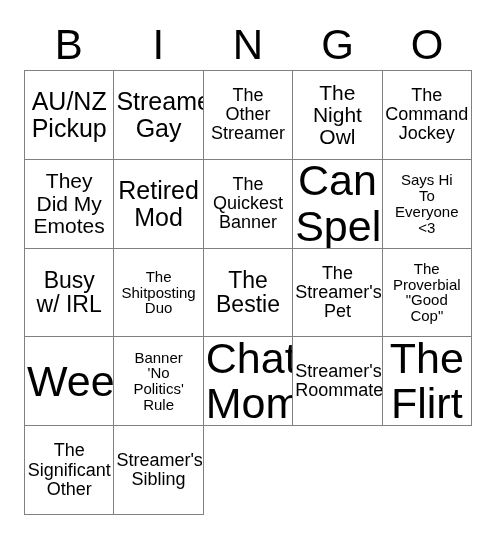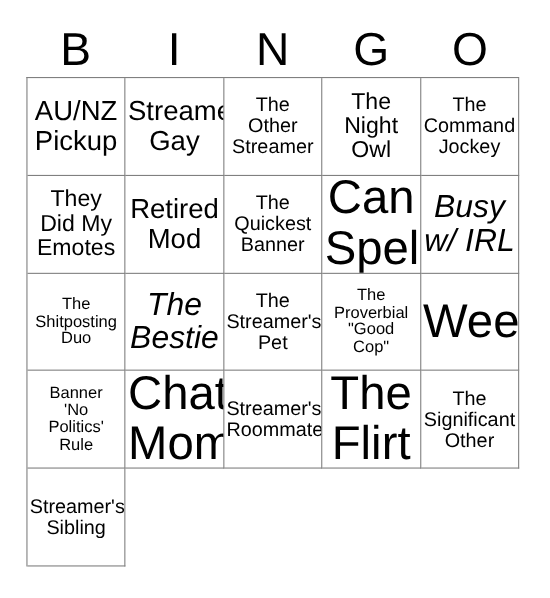--- a/index.html
+++ b/index.html
@@ -73,21 +73,21 @@
     display: block;
     width: 100%;
     line-height: 1.06;
     color: #000000;
     white-space: pre-line;
     word-break: normal;
   }
 
   
   .fs-xxl .cell-text { font-size: 43px; }
-  .fs-xl  .cell-text { font-size: 29px; font-style: italic; }
+  .fs-xl  .cell-text { font-size: 23px; }
   .fs-lg  .cell-text { font-size: 25px; }
   .fs-md  .cell-text { font-size: 21px; }
   .fs-sm  .cell-text { font-size: 18px; }
   .fs-xs  .cell-text { font-size: 15px; }
 </style>
 </head>
 <body>
 
 <div class="card">
 
@@ -134,20 +134,26 @@
       </div>
       <div class="cell fs-sm">
         <span class="cell-text">The
 Quickest
 Banner</span>
       </div>
       <div class="cell fs-xxl">
         <span class="cell-text">Can
 Spell</span>
       </div>
+      <div class="cell fs-xs">
+        <span class="cell-text">Says Hi
+To
+Everyone
+&lt;3</span>
+      </div>
       <div class="cell fs-xl">
         <span class="cell-text">Busy
 w/ IRL</span>
       </div>
       <div class="cell fs-xs">
         <span class="cell-text">The
 Shitposting
 Duo</span>
       </div>
       <div class="cell fs-xl">

